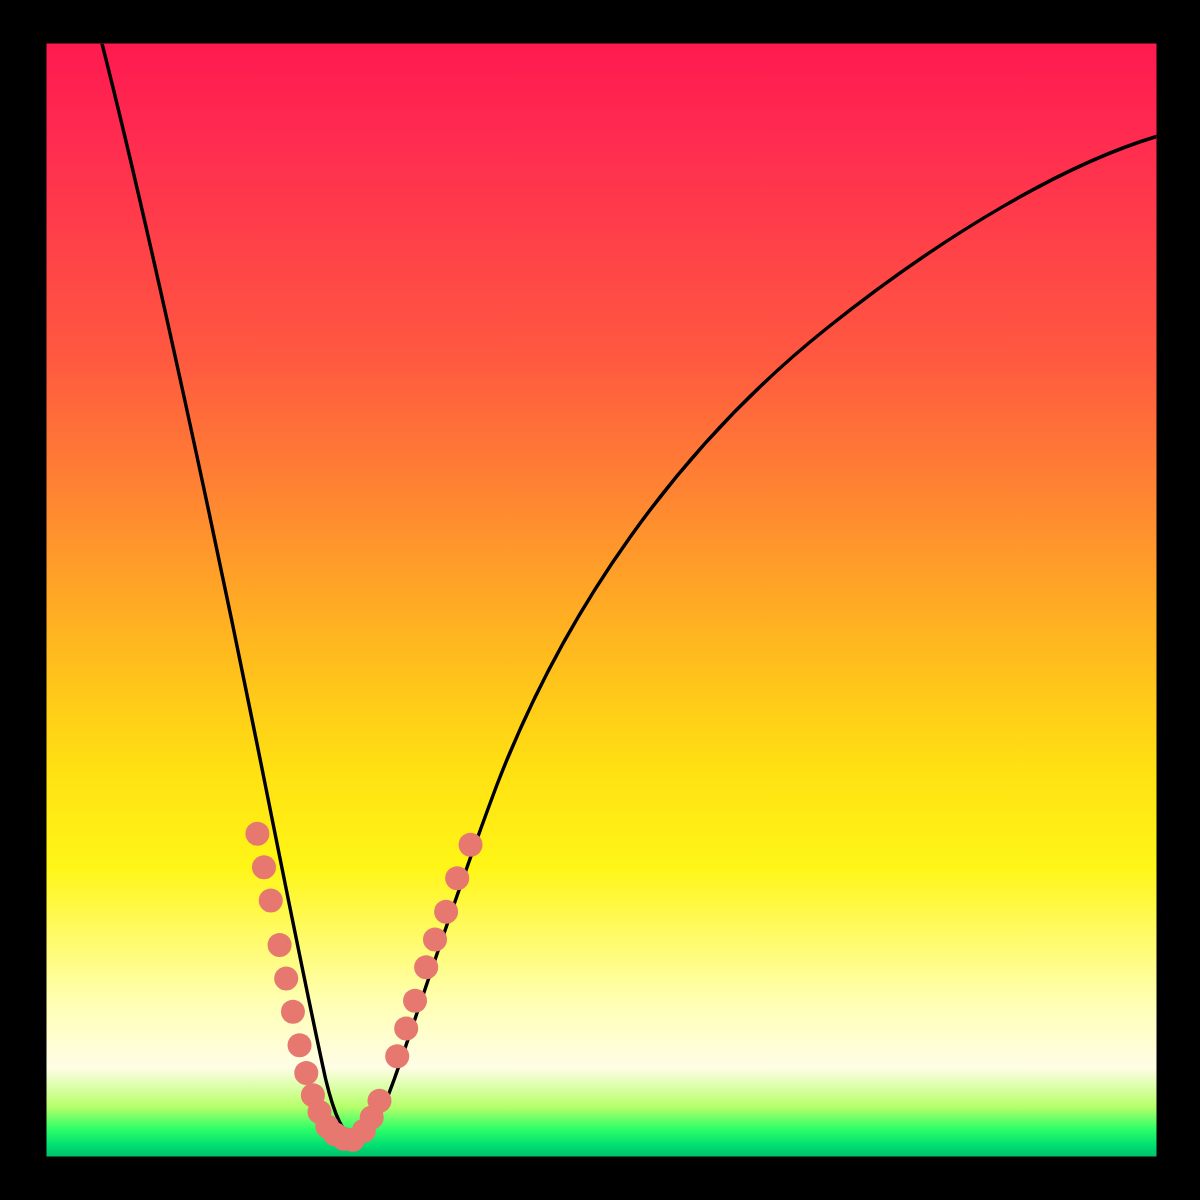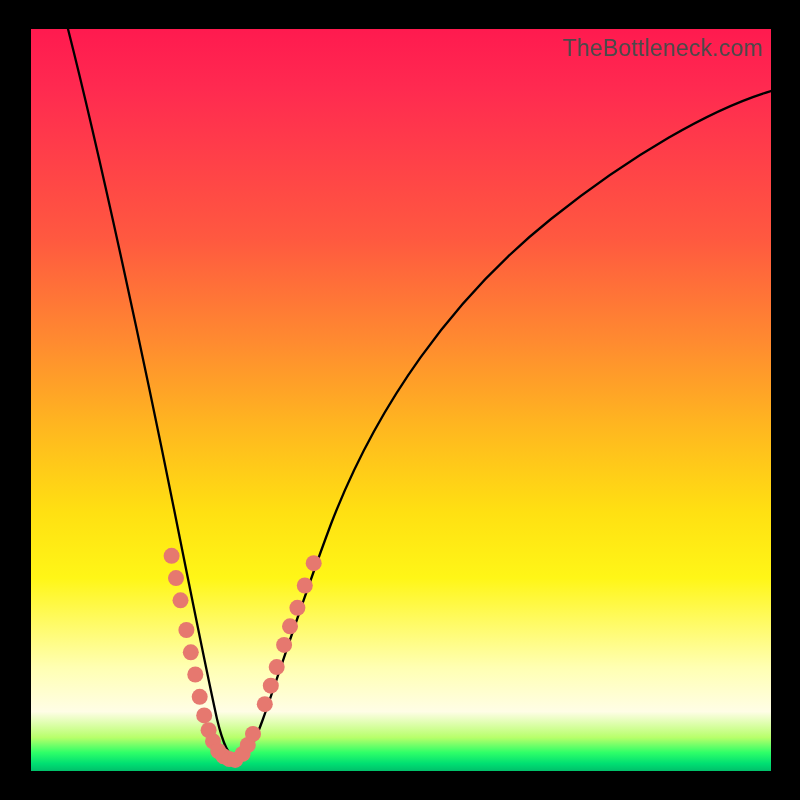--- a/index.html
+++ b/index.html
@@ -70,21 +70,20 @@
     fill: #e6786f;
     stroke: none;
   }
 </style>
 </head>
 <body>
 
 <div class="frame">
   <div class="plot">
 
-    <div class="watermark">TheBottleneck.com</div>
 
     <svg class="overlay" viewBox="0 0 740 742" preserveAspectRatio="none">
       <path class="curve" d="M 37 0
            C 70 130, 115 340, 145 490
            C 162 575, 175 640, 186 690
            C 192 715, 198 729, 206 730
            C 214 731, 222 718, 232 690
            C 248 645, 270 575, 300 495
            C 345 378, 420 270, 520 190
            C 600 126, 680 80, 740 62"></path>

